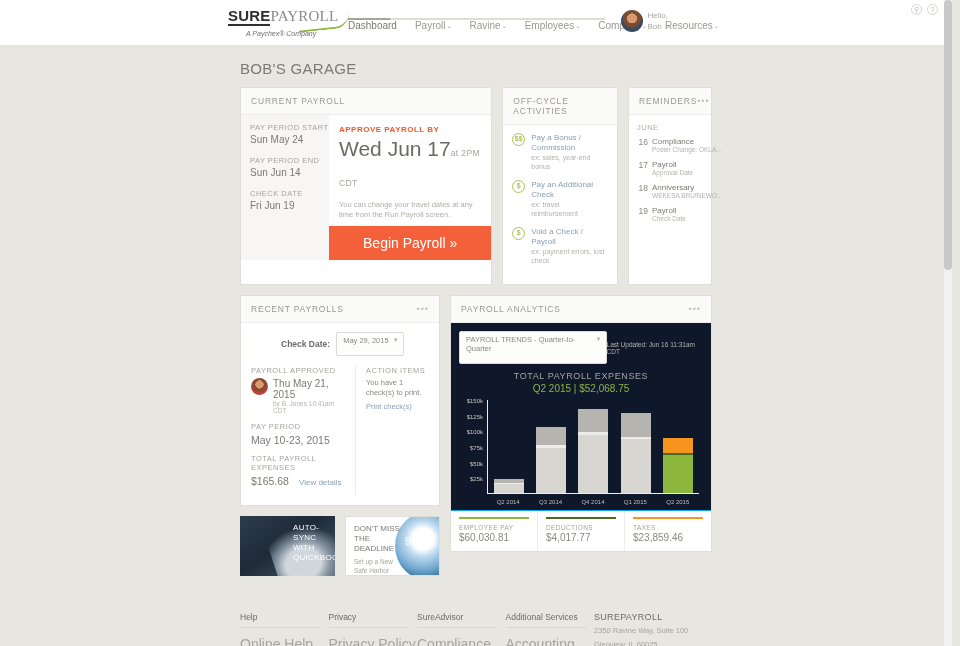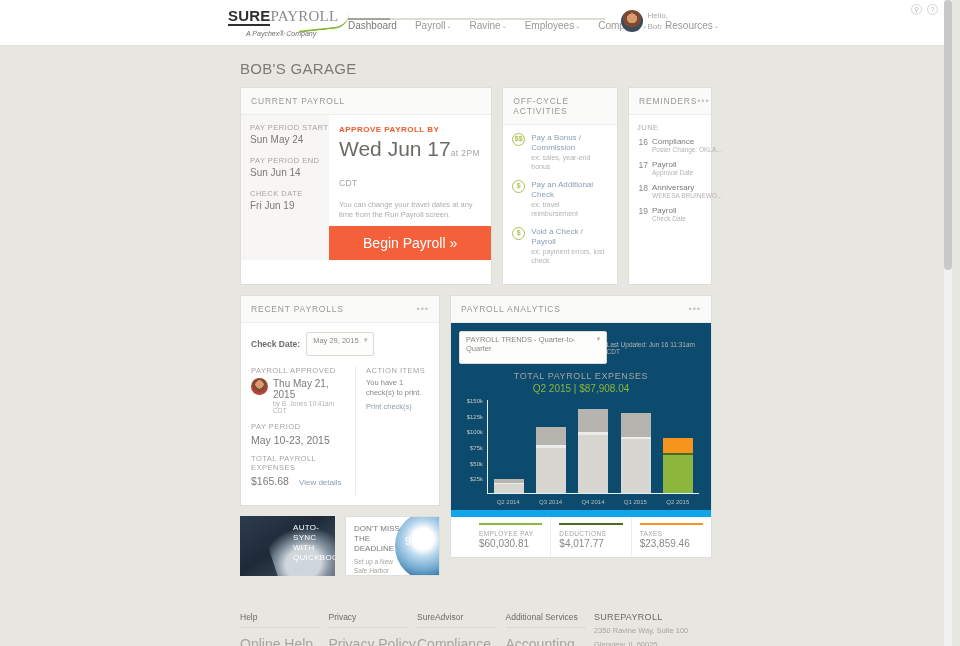--- a/index.html
+++ b/index.html
@@ -101,21 +101,21 @@
   .rm-item { display: flex; gap: 4px; margin-bottom: 6px; }
   .rm-day { font-size: 8.5px; color: #8a8883; width: 11px; text-align: right; flex-shrink: 0; }
   .rm-t { font-size: 8px; color: #7c7a75; line-height: 9px; }
   .rm-s { font-size: 6.5px; color: #b5b3ae; line-height: 8px; white-space: nowrap; overflow: hidden; }
 
   
   .row2 { margin-top: 10px; display: flex; gap: 10px; align-items: flex-start; }
   .rp { width: 200px; }
   .rp-body { padding: 9px 10px 10px 10px; background: #fff; }
   .chk-row { display: flex; align-items: center; gap: 6px; margin-bottom: 10px; }
-  .chk-lbl { font-size: 8.5px; color: #6d6b66; font-weight: bold; }
+  .chk-lbl { font-size: 8.5px; color: #6d6b66; font-weight: bold; margin-left: 30px; }
   .select {
     border: 1px solid #dcdad5; background: #fdfdfc; font-size: 7.5px; color: #8a8883;
     padding: 3px 14px 10px 6px; position: relative; cursor: pointer; border-radius: 2px;
   }
   .select .arr { position: absolute; right: 4px; top: 4px; font-size: 6px; color: #b5b3ae; }
   .rp-cols { display: flex; }
   .rp-l { width: 104px; padding-right: 8px; }
   .rp-r { border-left: 1px solid #ececea; padding-left: 10px; flex: 1; }
   .sec-lbl { font-size: 7.5px; letter-spacing: .5px; color: #a6a49f; margin-bottom: 3px; }
   .appr-row { display: flex; gap: 5px; align-items: flex-start; margin-bottom: 8px; }
@@ -125,36 +125,36 @@
   }
   .appr-d { font-size: 10px; color: #7c7a75; line-height: 11px; }
   .appr-b { font-size: 6.5px; color: #b5b3ae; }
   .rp-val { font-size: 10.5px; color: #7c7a75; margin-bottom: 8px; }
   .link { color: #8a9fb5; cursor: pointer; }
   .rp-money { display: flex; gap: 10px; align-items: baseline; }
   .ai-text { font-size: 7.5px; color: #8a8883; line-height: 10px; }
 
   
   .pa { width: 266px; }
-  .pa-body { padding: 8px 8px 0 8px; background: #0c4a6e; }
+  .pa-body { padding: 8px 8px 0 8px; background: #0f172a; }
   .pa-top { display: flex; justify-content: space-between; align-items: center; }
   .last-upd { font-size: 6.5px; color: #b5b3ae; }
   .pa-title { text-align: center; font-size: 9px; color: #a6a49f; letter-spacing: .6px; margin-top: 7px; }
   .pa-sub { text-align: center; font-size: 10px; color: #8cb63c; margin-top: 2px; }
 
   .chart { position: relative; height: 110px; margin: 6px 0 0 0; }
   .ylab { position: absolute; left: 0; font-size: 6px; color: #c8c6c1; text-align: right; width: 24px; }
   .plot { position: absolute; left: 28px; right: 4px; top: 0; bottom: 16px; border-left: 1px solid #e4f0f5; border-bottom: 1px solid #e4f0f5; }
   .bars { position: absolute; inset: 0; display: flex; align-items: flex-end; justify-content: space-around; }
   .barwrap { width: 30px; display: flex; flex-direction: column; justify-content: flex-end; height: 100%; }
   .seg { width: 100%; }
   .xlabels { position: absolute; left: 28px; right: 4px; bottom: 0; height: 14px; display: flex; justify-content: space-around; }
   .xlab { width: 30px; text-align: center; font-size: 6px; color: #c0beb9; padding-top: 3px; }
 
-  .legend { display: flex; border-top: 7px solid #0ea5e9; padding-left: 20px; }
+  .legend { display: flex; border-top: 1px solid #0ea5e9; }
   .leg { flex: 1; padding: 6px 8px 8px 8px; border-right: 1px solid #ececea; }
   .leg:last-child { border-right: none; }
   .leg-bar { height: 2px; margin-bottom: 5px; }
   .leg-l { font-size: 6.5px; letter-spacing: .4px; color: #a6a49f; }
   .leg-v { font-size: 10px; color: #8a8883; margin-top: 1px; }
 
   
   .promos { display: flex; gap: 10px; margin-top: 10px; }
   .promo { width: 95px; height: 60px; position: relative; overflow: hidden; }
   .promo-qb { background: linear-gradient(145deg, #2d3c4e 0%, #1e2a38 45%, #4a5a6b 100%); padding-left: 45px; }
@@ -398,21 +398,21 @@
         </div>
         <div class="pa-body">
           <div class="pa-top">
             <div class="select">
               <span>PAYROLL TRENDS - Quarter-to-Quarter</span>
               <span class="arr">▼</span>
             </div>
             <div class="last-upd">Last Updated: Jun 16 11:31am CDT</div>
           </div>
           <div class="pa-title">TOTAL PAYROLL EXPENSES</div>
-          <div class="pa-sub">Q2 2015 | $87,908.04</div>
+          <div class="pa-sub">Q2 2015 | $52,068.75</div>
 
           <div class="chart">
             <div id="yticks">
                 <div class="ylab" style="top: -2px;">$150k</div>
                 <div class="ylab" style="top: 13.6667px;">$125k</div>
                 <div class="ylab" style="top: 29.3333px;">$100k</div>
                 <div class="ylab" style="top: 45px;">$75k</div>
                 <div class="ylab" style="top: 60.6667px;">$50k</div>
                 <div class="ylab" style="top: 76.3333px;">$25k</div>
               </div>

